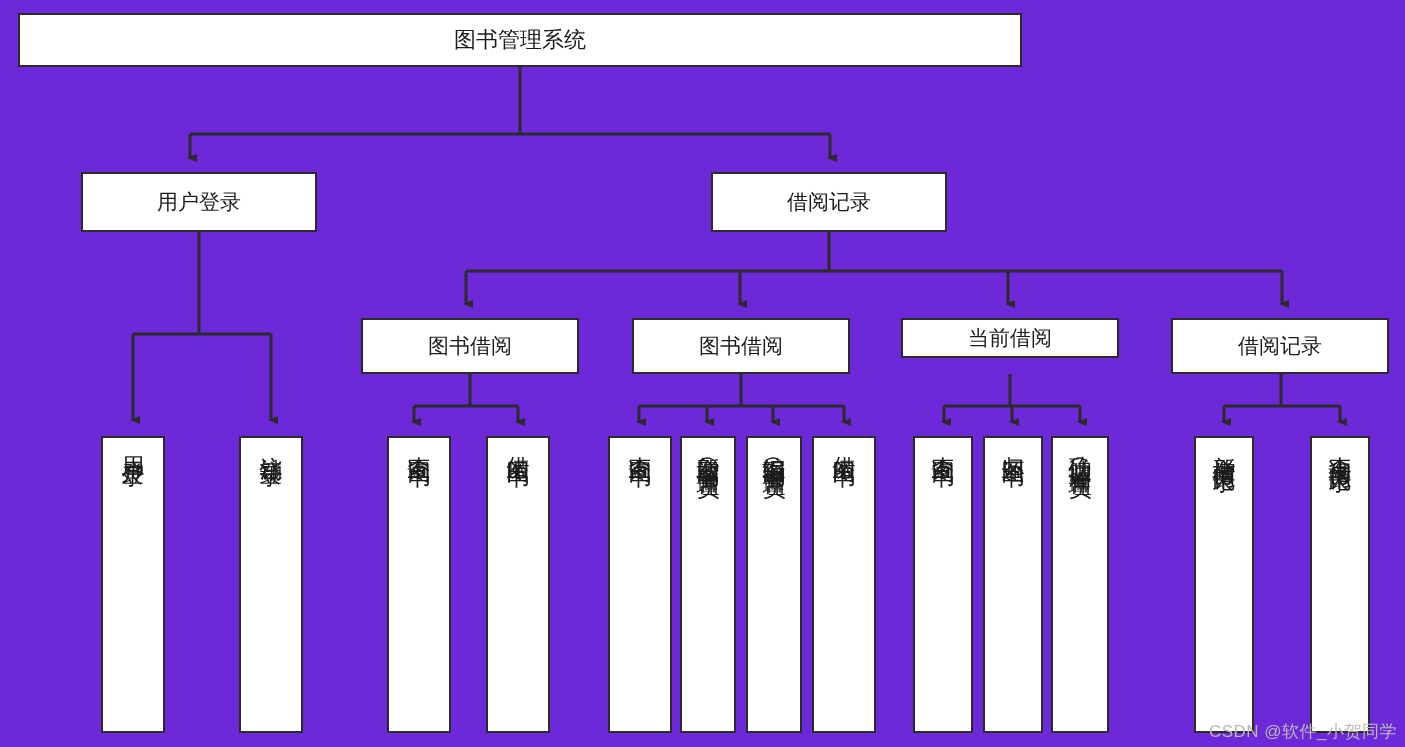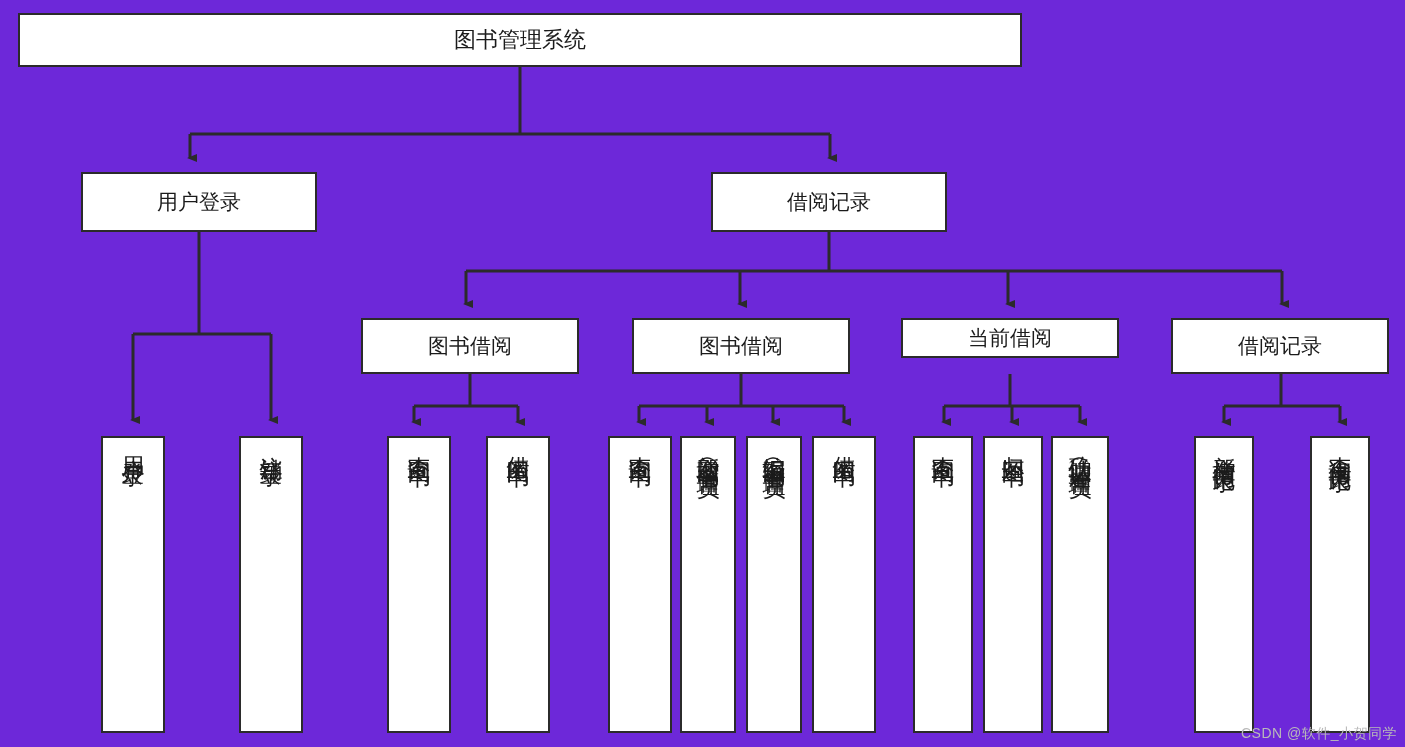--- a/index.html
+++ b/index.html
@@ -59,21 +59,21 @@
     text-orientation: upright;
     font-size: 23px;
     letter-spacing: 3px;
     white-space: nowrap;
     display: block;
   }
   .watermark {
     position: absolute;
     right: 8px;
     bottom: 4px;
-    font-size: 14px;
+    font-size: 17px;
     color: #b9b9b9;
     letter-spacing: 0.5px;
     white-space: nowrap;
     pointer-events: none;
   }
 </style>
 </head>
 <body>
 
 <div id="diagram-root">

